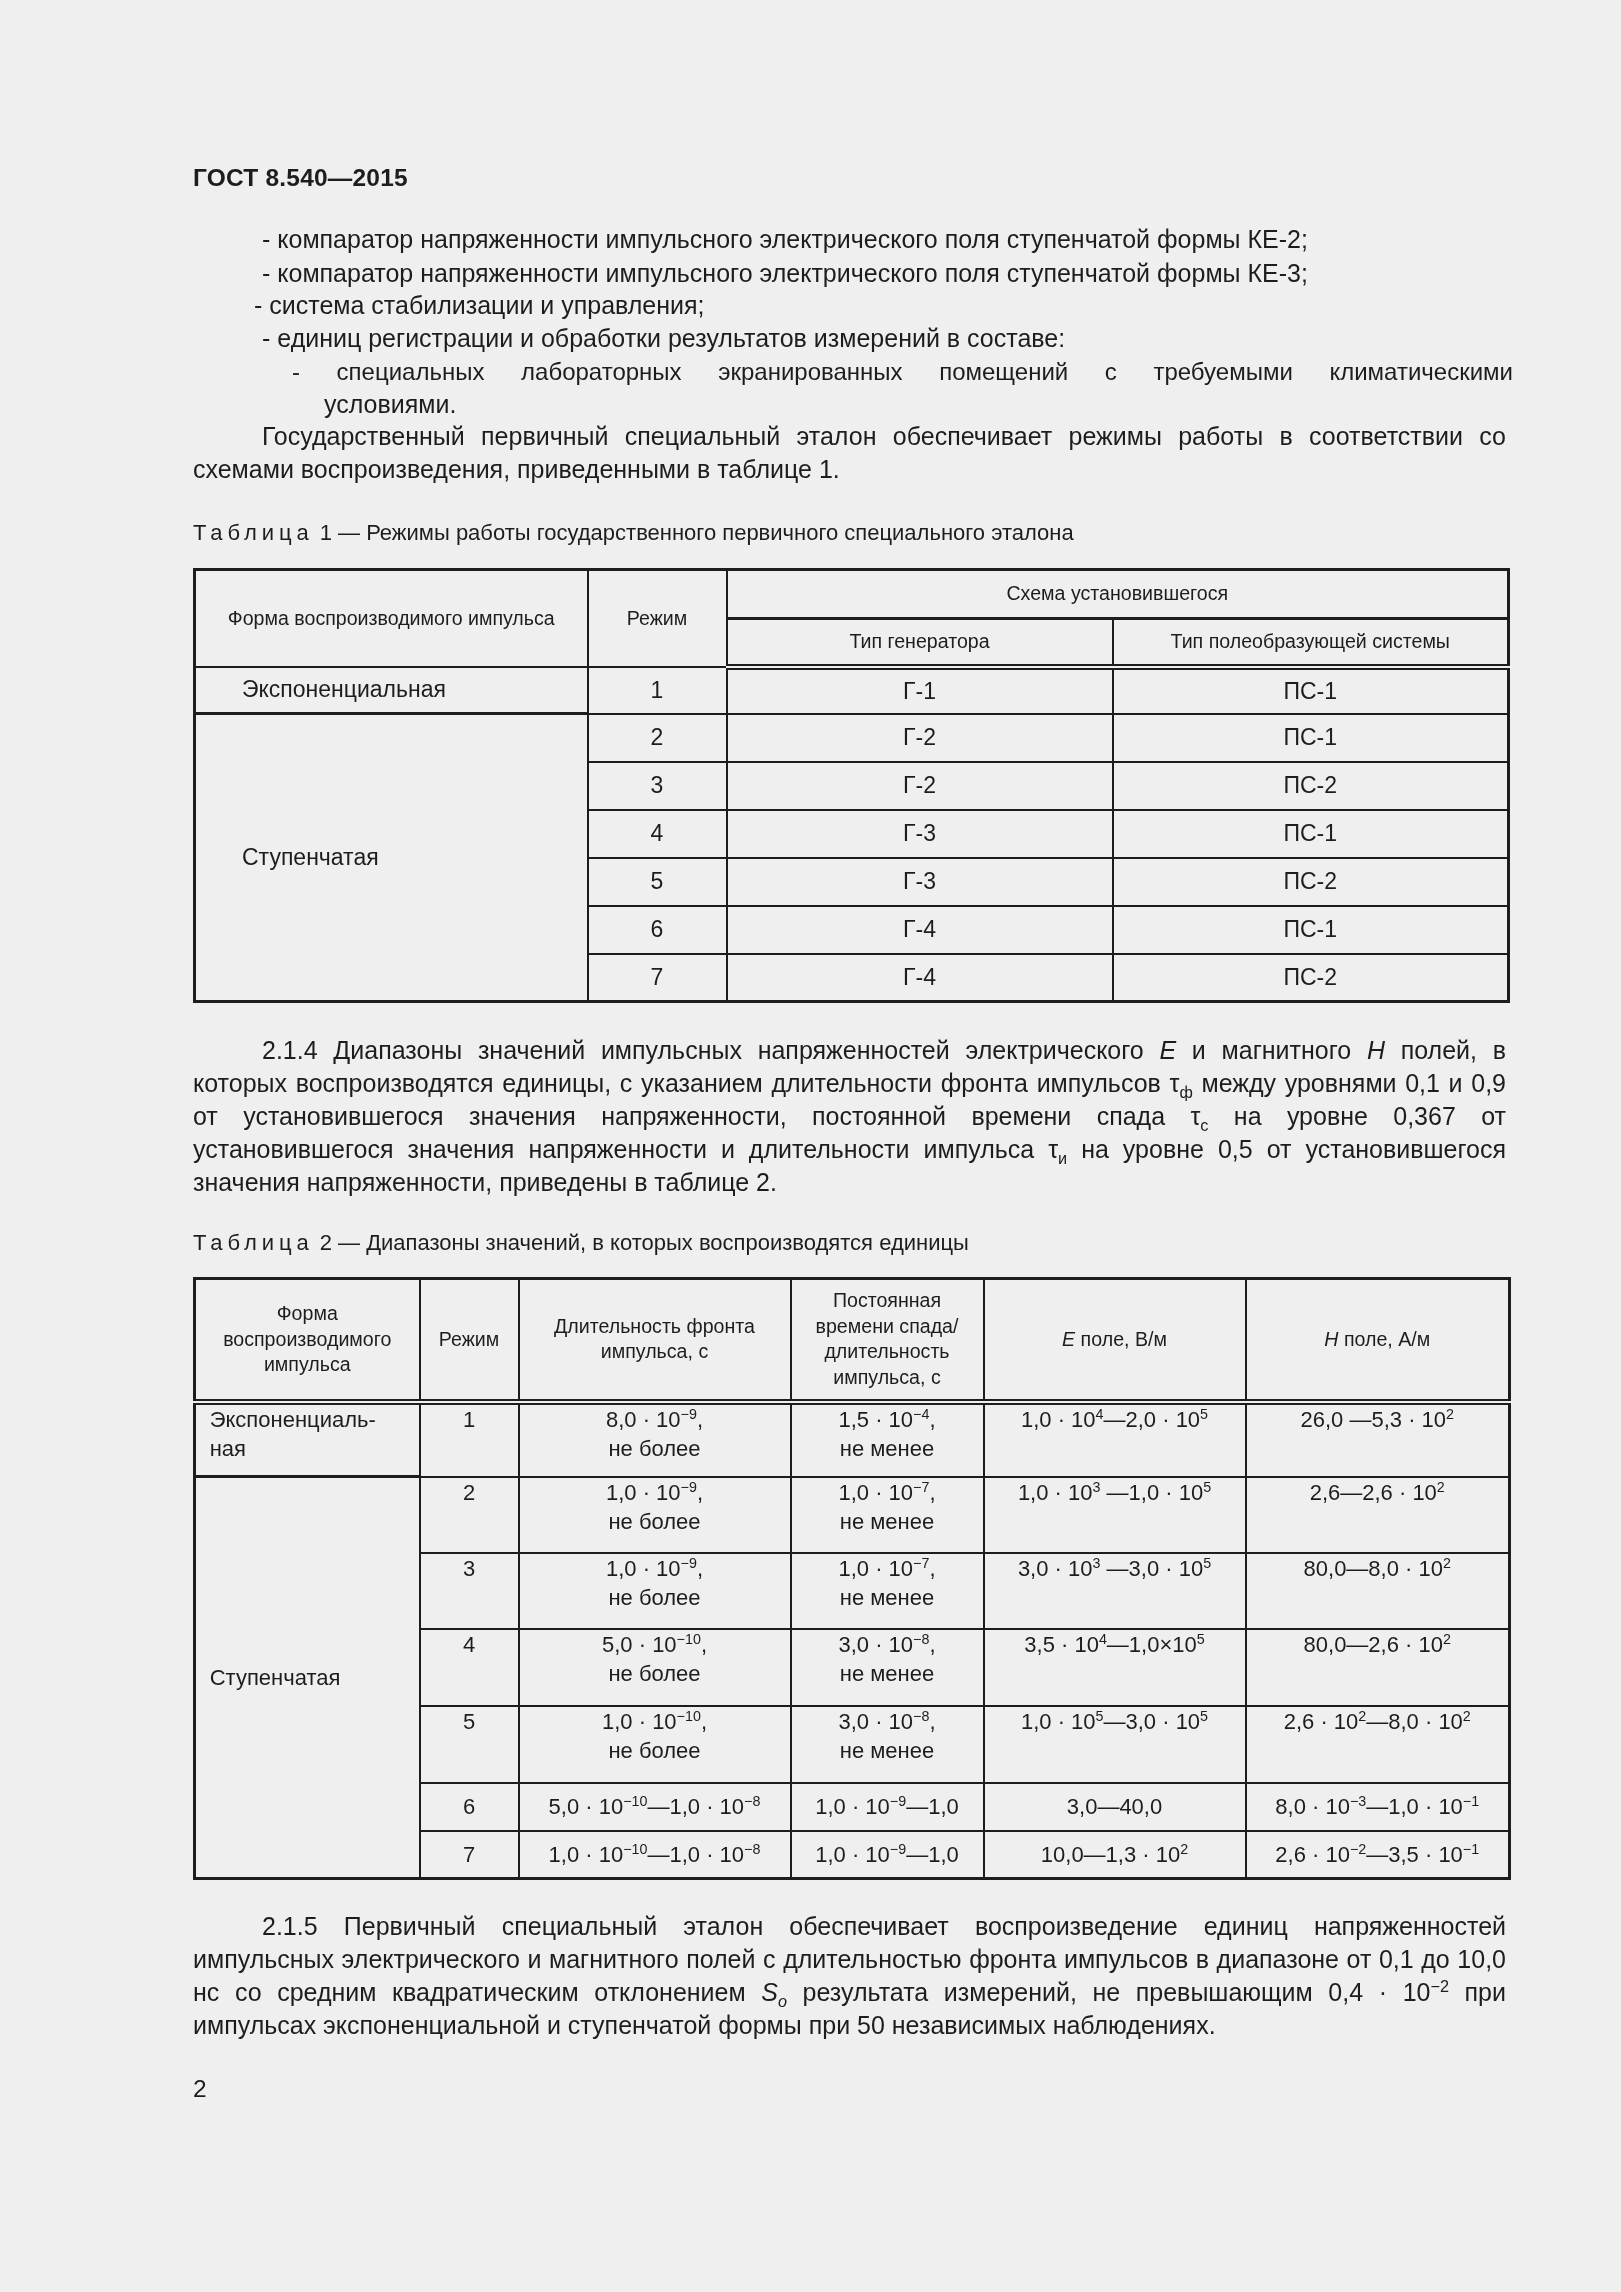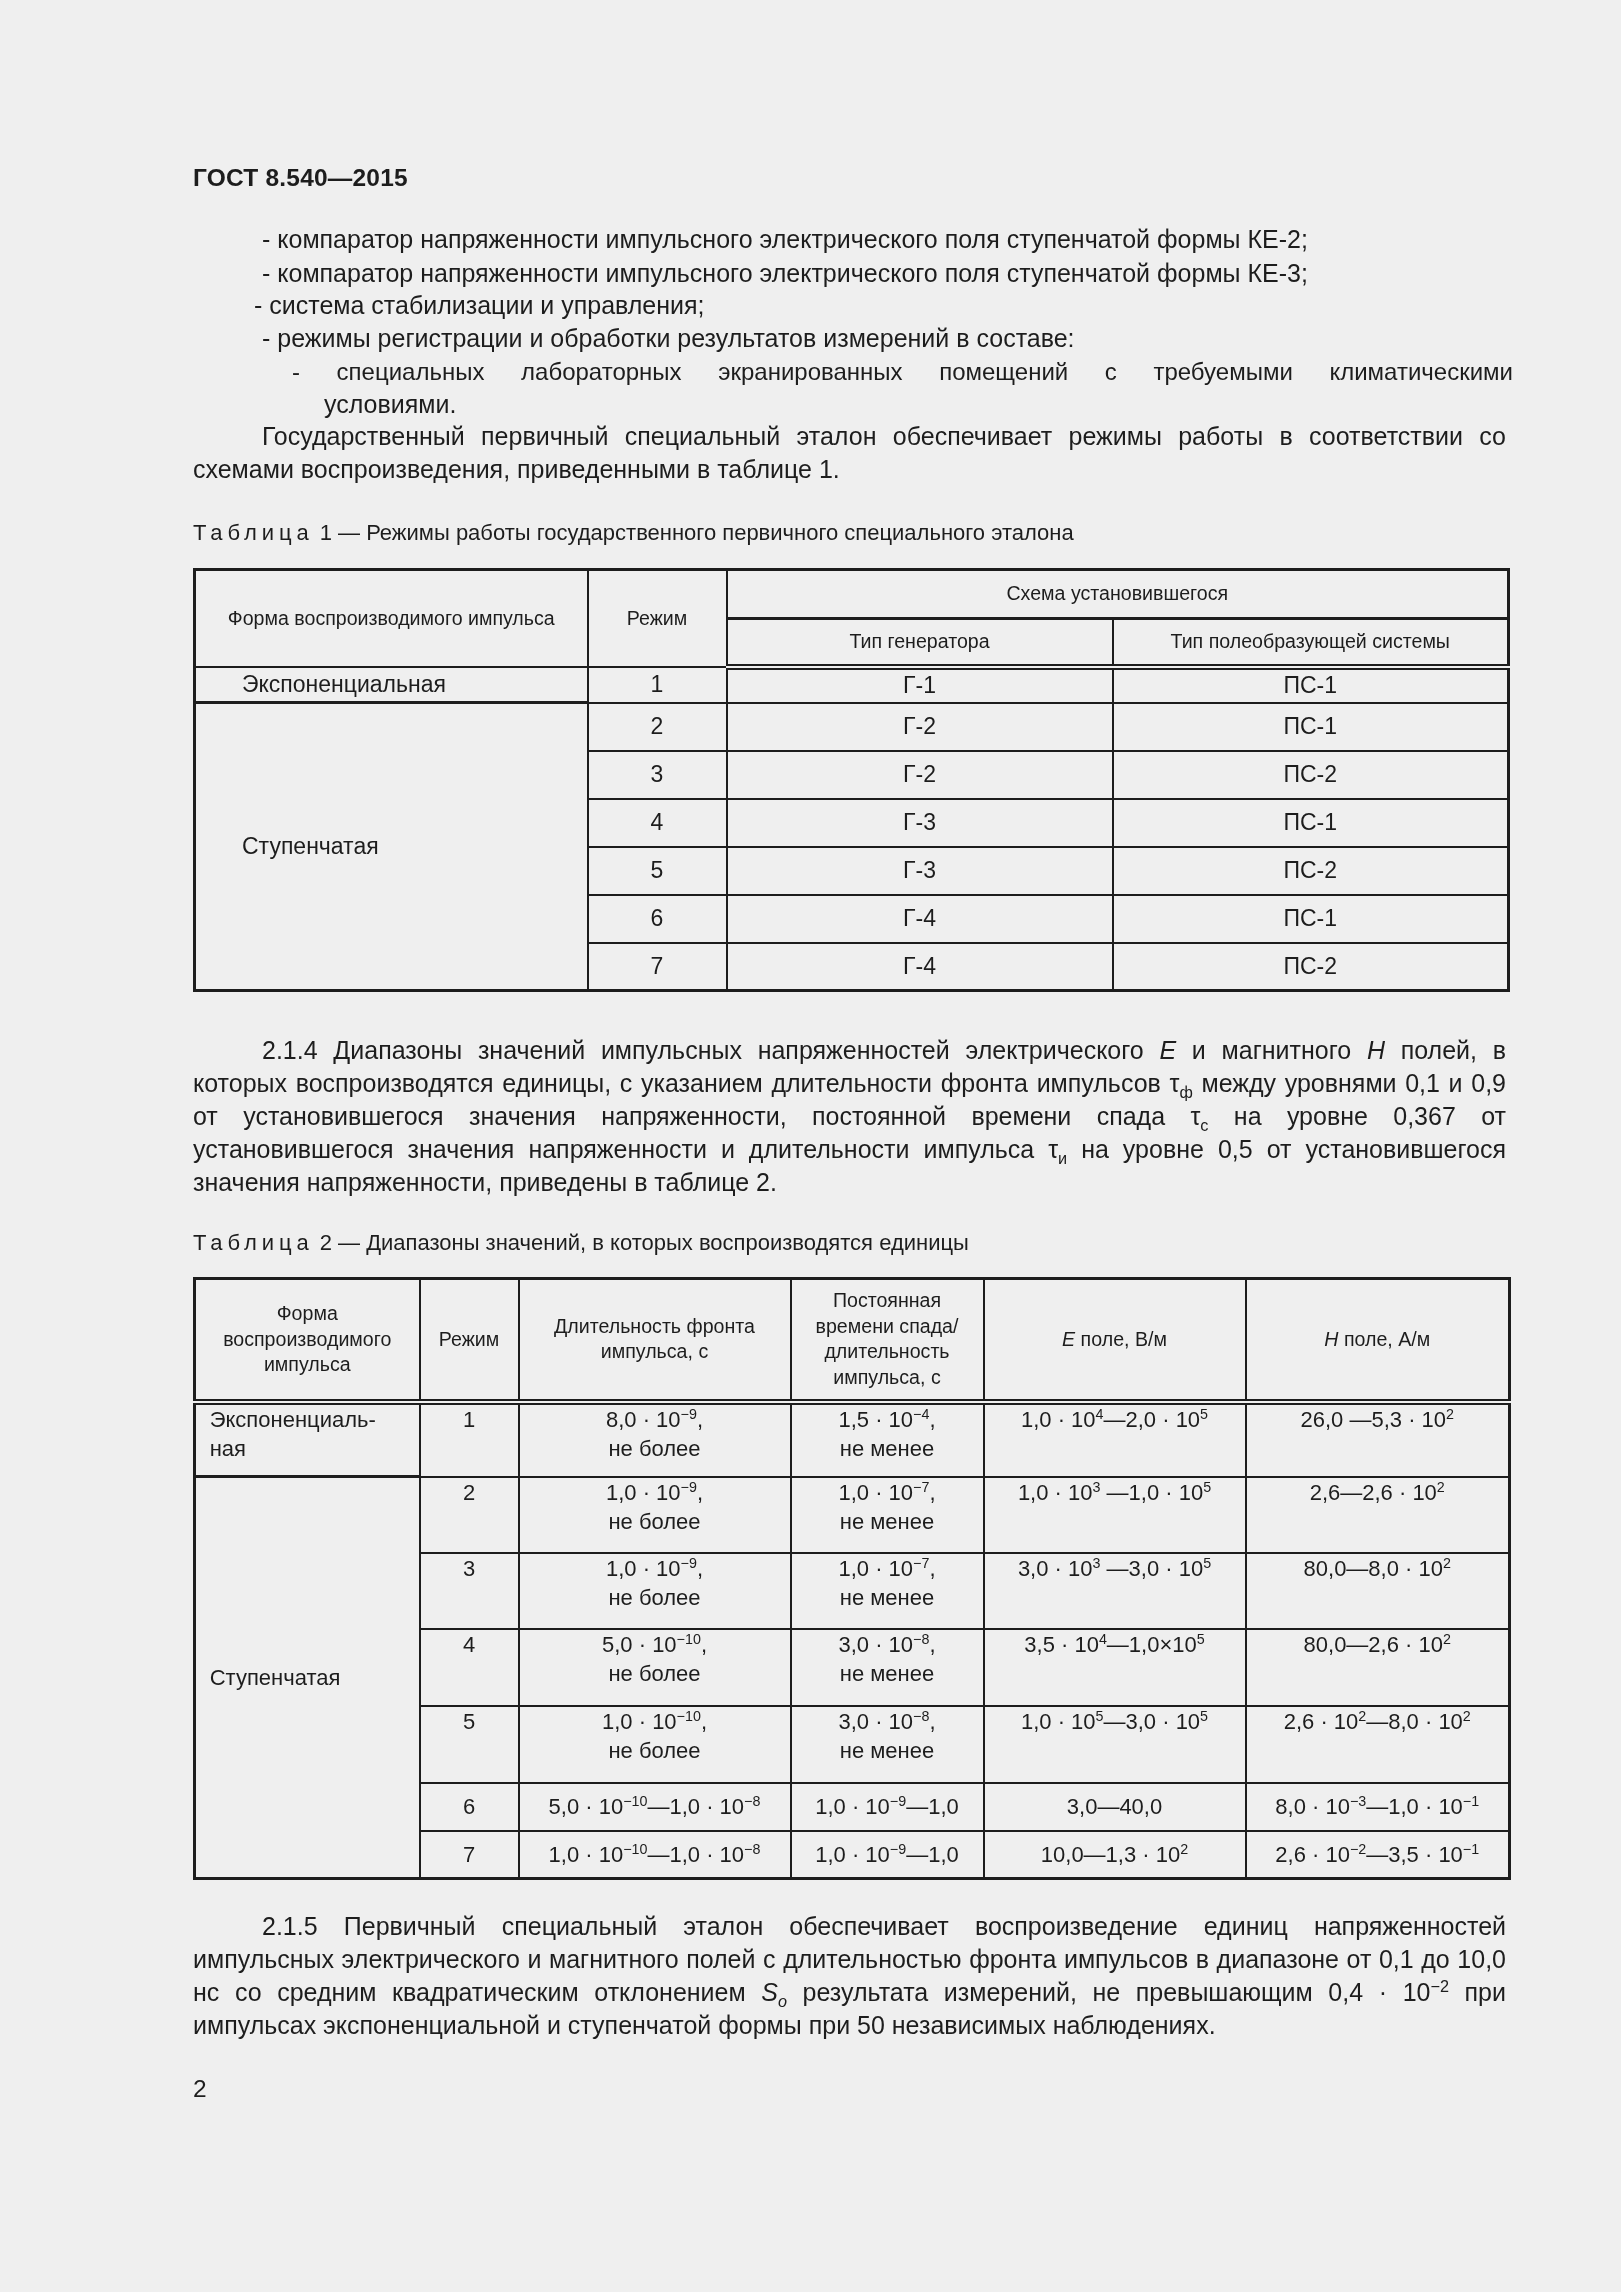--- a/index.html
+++ b/index.html
@@ -53,21 +53,21 @@
     .page-num { left: 193px; top: 2075px; font-size: 24.5px; }
   </style>
 </head>
 <body>
 
 <div class="abs doc-title">ГОСТ 8.540—2015</div>
 
 <div class="bullet" style="left:262px; top:223px;">- компаратор напряженности импульсного электрического поля ступенчатой формы КЕ-2;</div>
 <div class="bullet" style="left:262px; top:257px;">- компаратор напряженности импульсного электрического поля ступенчатой формы КЕ-3;</div>
 <div class="bullet" style="left:254px; top:289px;">- система стабилизации и управления;</div>
-<div class="bullet" style="left:262px; top:322px;">- режимы регистрации и обработки результатов измерений в составе:</div>
+<div class="bullet" style="left:262px; top:322px;">- единиц регистрации и обработки результатов измерений в составе:</div>
 <div class="abs" style="left:292px; top:355px; width:1221px; font-size:24px; line-height:33px; text-align:justify; text-align-last:justify;">- специальных лабораторных экранированных помещений с требуемыми климатическими</div>
 <div class="bullet" style="left:324px; top:388px;">условиями.</div>
 
 <div class="abs para indent" style="top:420px;">Государственный первичный специальный эталон обеспечивает режимы работы в соответствии со схемами воспроизведения, приведенными в таблице 1.</div>
 
 <div class="abs caption" style="left:193px; top:519px;">
   <span class="spaced">Таблица</span><span> 1 — Режимы работы государственного первичного специального эталона</span>
 </div>
 
 <table class="t" style="left:193px; top:568px; width:1314px;">
@@ -82,21 +82,21 @@
       <th rowspan="2" class="c">Форма воспроизводимого импульса</th>
       <th rowspan="2" class="c">Режим</th>
       <th colspan="2" class="c" style="border-bottom-width:3.9px;">Схема установившегося</th>
     </tr>
     <tr class="head-bottom" style="height:48px;">
       <th class="c">Тип генератора</th>
       <th class="c">Тип полеобразующей системы</th>
     </tr>
   </thead>
   <tbody style="font-size:23px;">
-    <tr style="height:36px;">
+    <tr style="height:47px;">
       <td class="l" style="padding-left:46px;">Экспоненциальная</td>
       <td class="c">1</td>
       <td class="c">Г-1</td>
       <td class="c">ПС-1</td>
     </tr>
     <tr style="height:48px;" class="thick-top">
       <td rowspan="6" class="l" style="padding-left:46px; border-top-width:3.9px;">Ступенчатая</td>
       <td class="c">2</td>
       <td class="c">Г-2</td>
       <td class="c">ПС-1</td>

